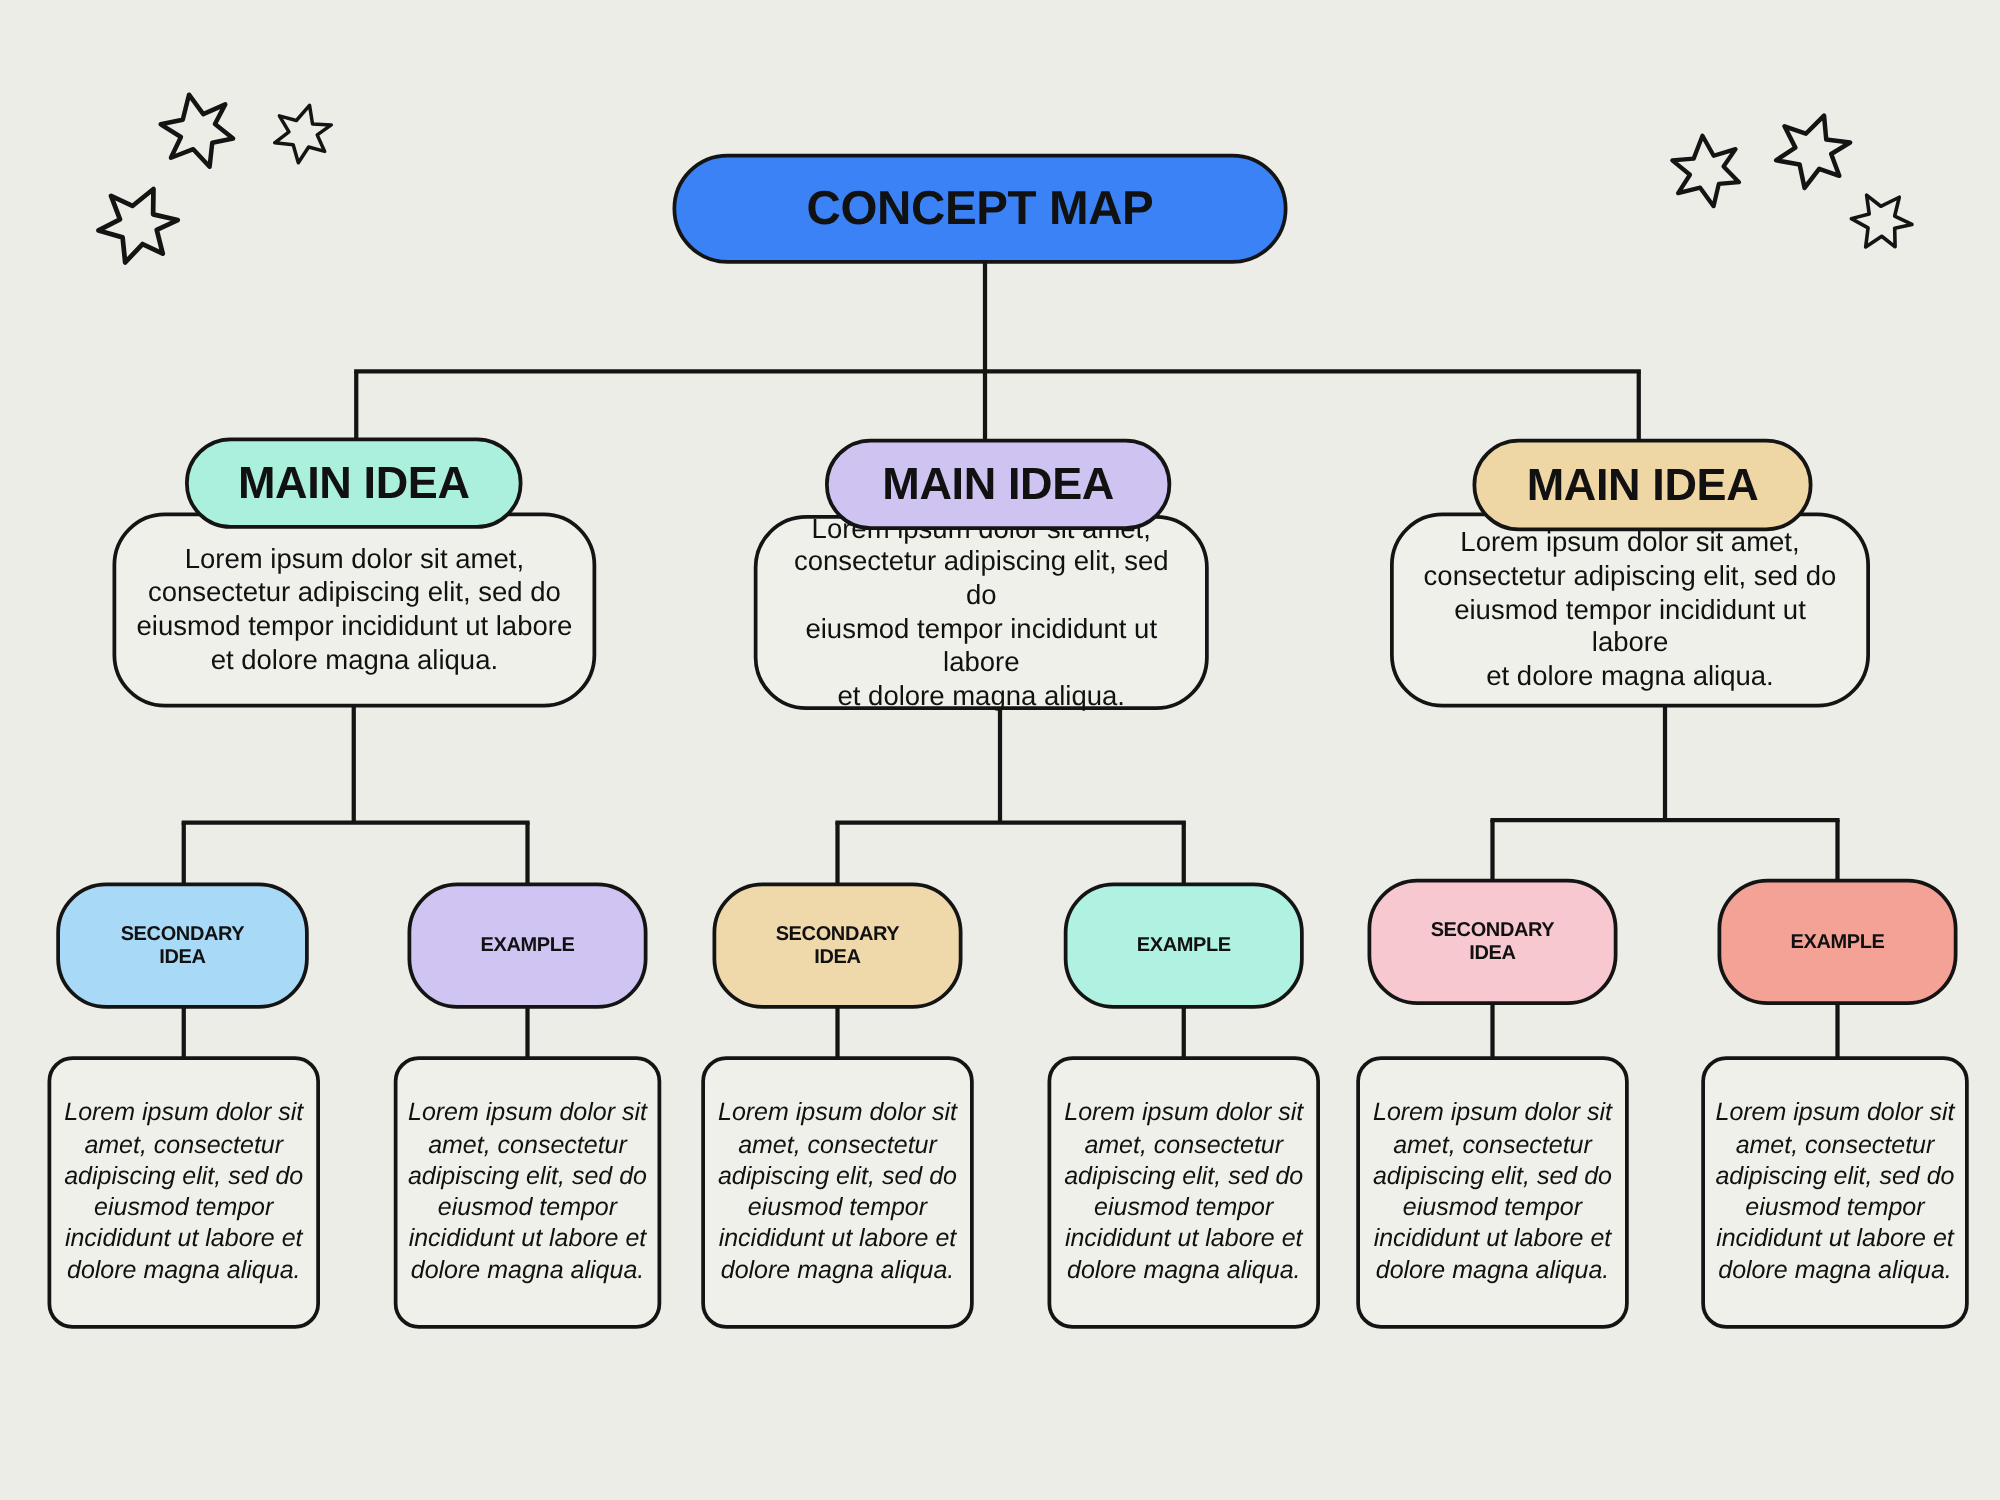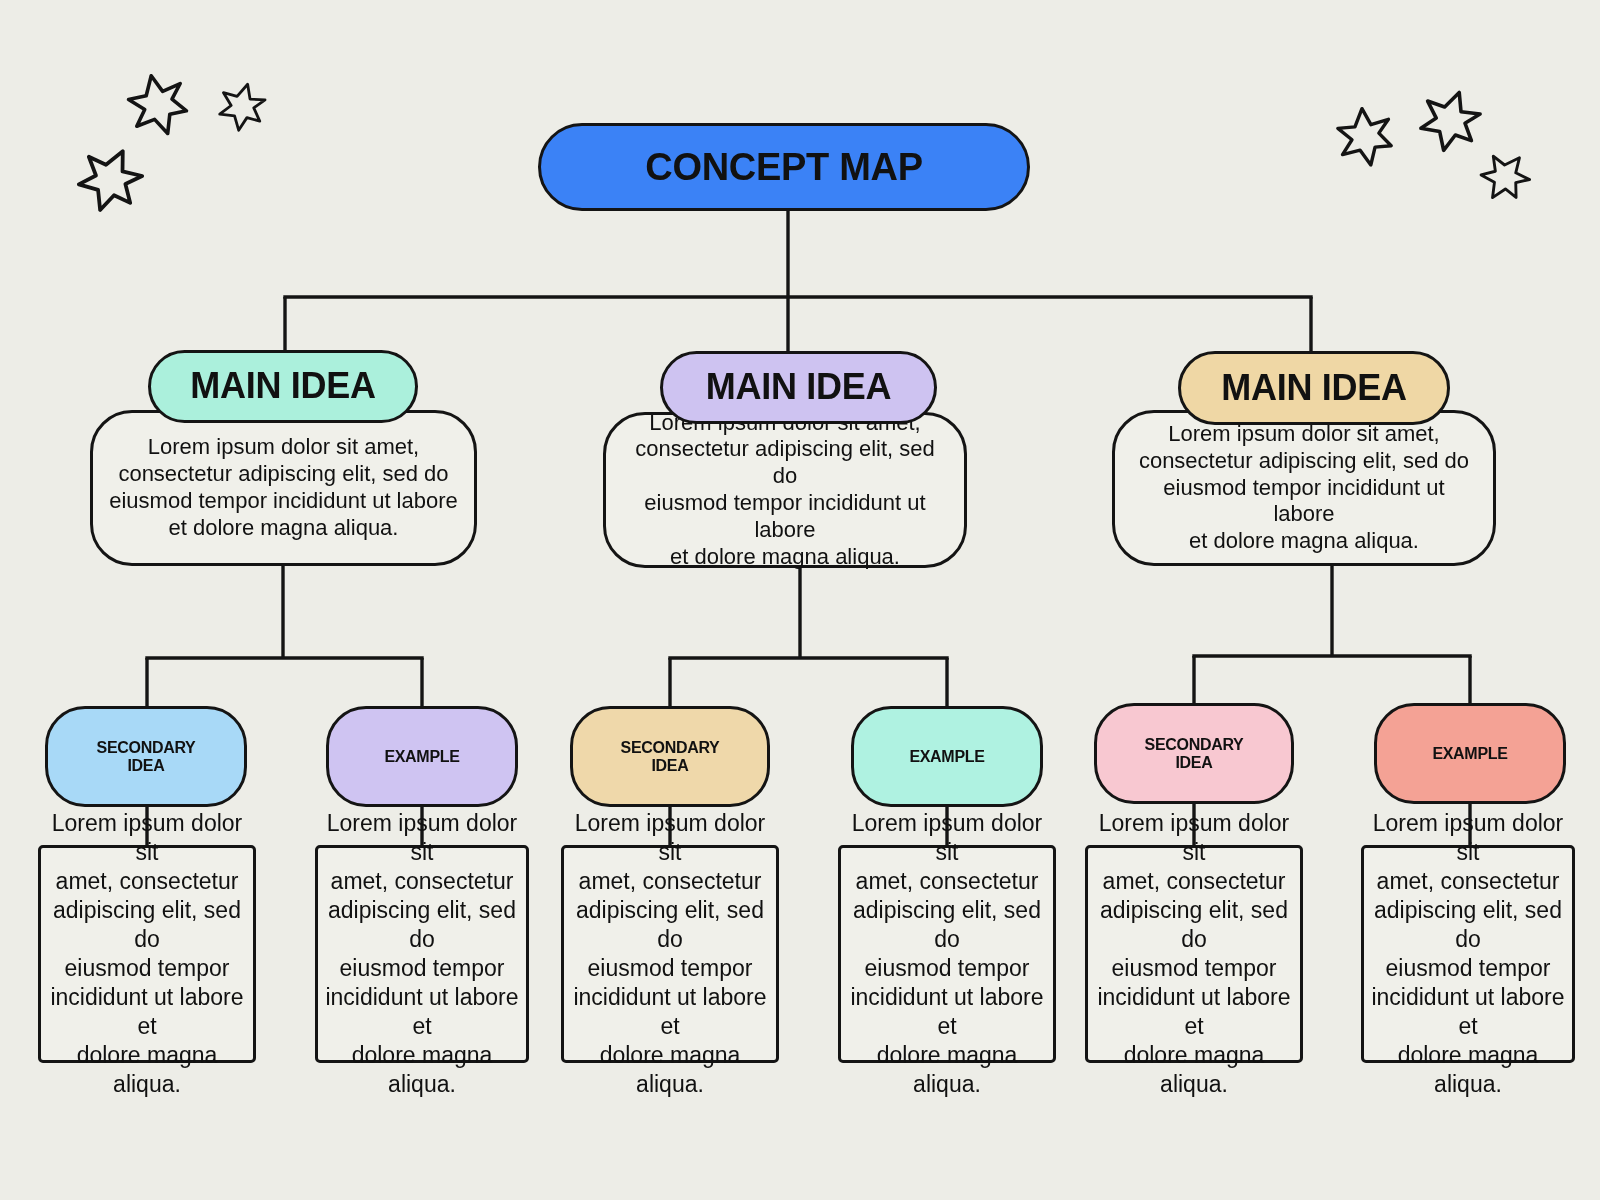--- a/index.html
+++ b/index.html
@@ -45,24 +45,25 @@
     background:#F0F0EA;
     white-space:pre-line;
   }
   .desc-l1{
     border-radius:42px;
     font-size:22px;
     line-height:1.22;
     padding:10px 16px;
   }
   .desc-l2{
-    border-radius:5px;
-    font-size:23px;
+    border-radius:20px;
+    font-size:20px;
     line-height:1.26;
     padding:10px 6px;
+    font-style:italic;
   }
 </style>
 </head>
 <body style="background: rgb(237, 237, 231);">
 
 <div class="stage">
 
   <svg class="wires" width="1600" height="1200" viewBox="0 0 1600 1200">
     <defs>
       <path id="star" d="M 1,-30 L 8,-12 L 27,-15 L 15,-2 L 26,13 L 9,12 L 2,30 L -7,13 L -26,15 L -14,1 L -27,-13 L -9,-12 Z"></path>

